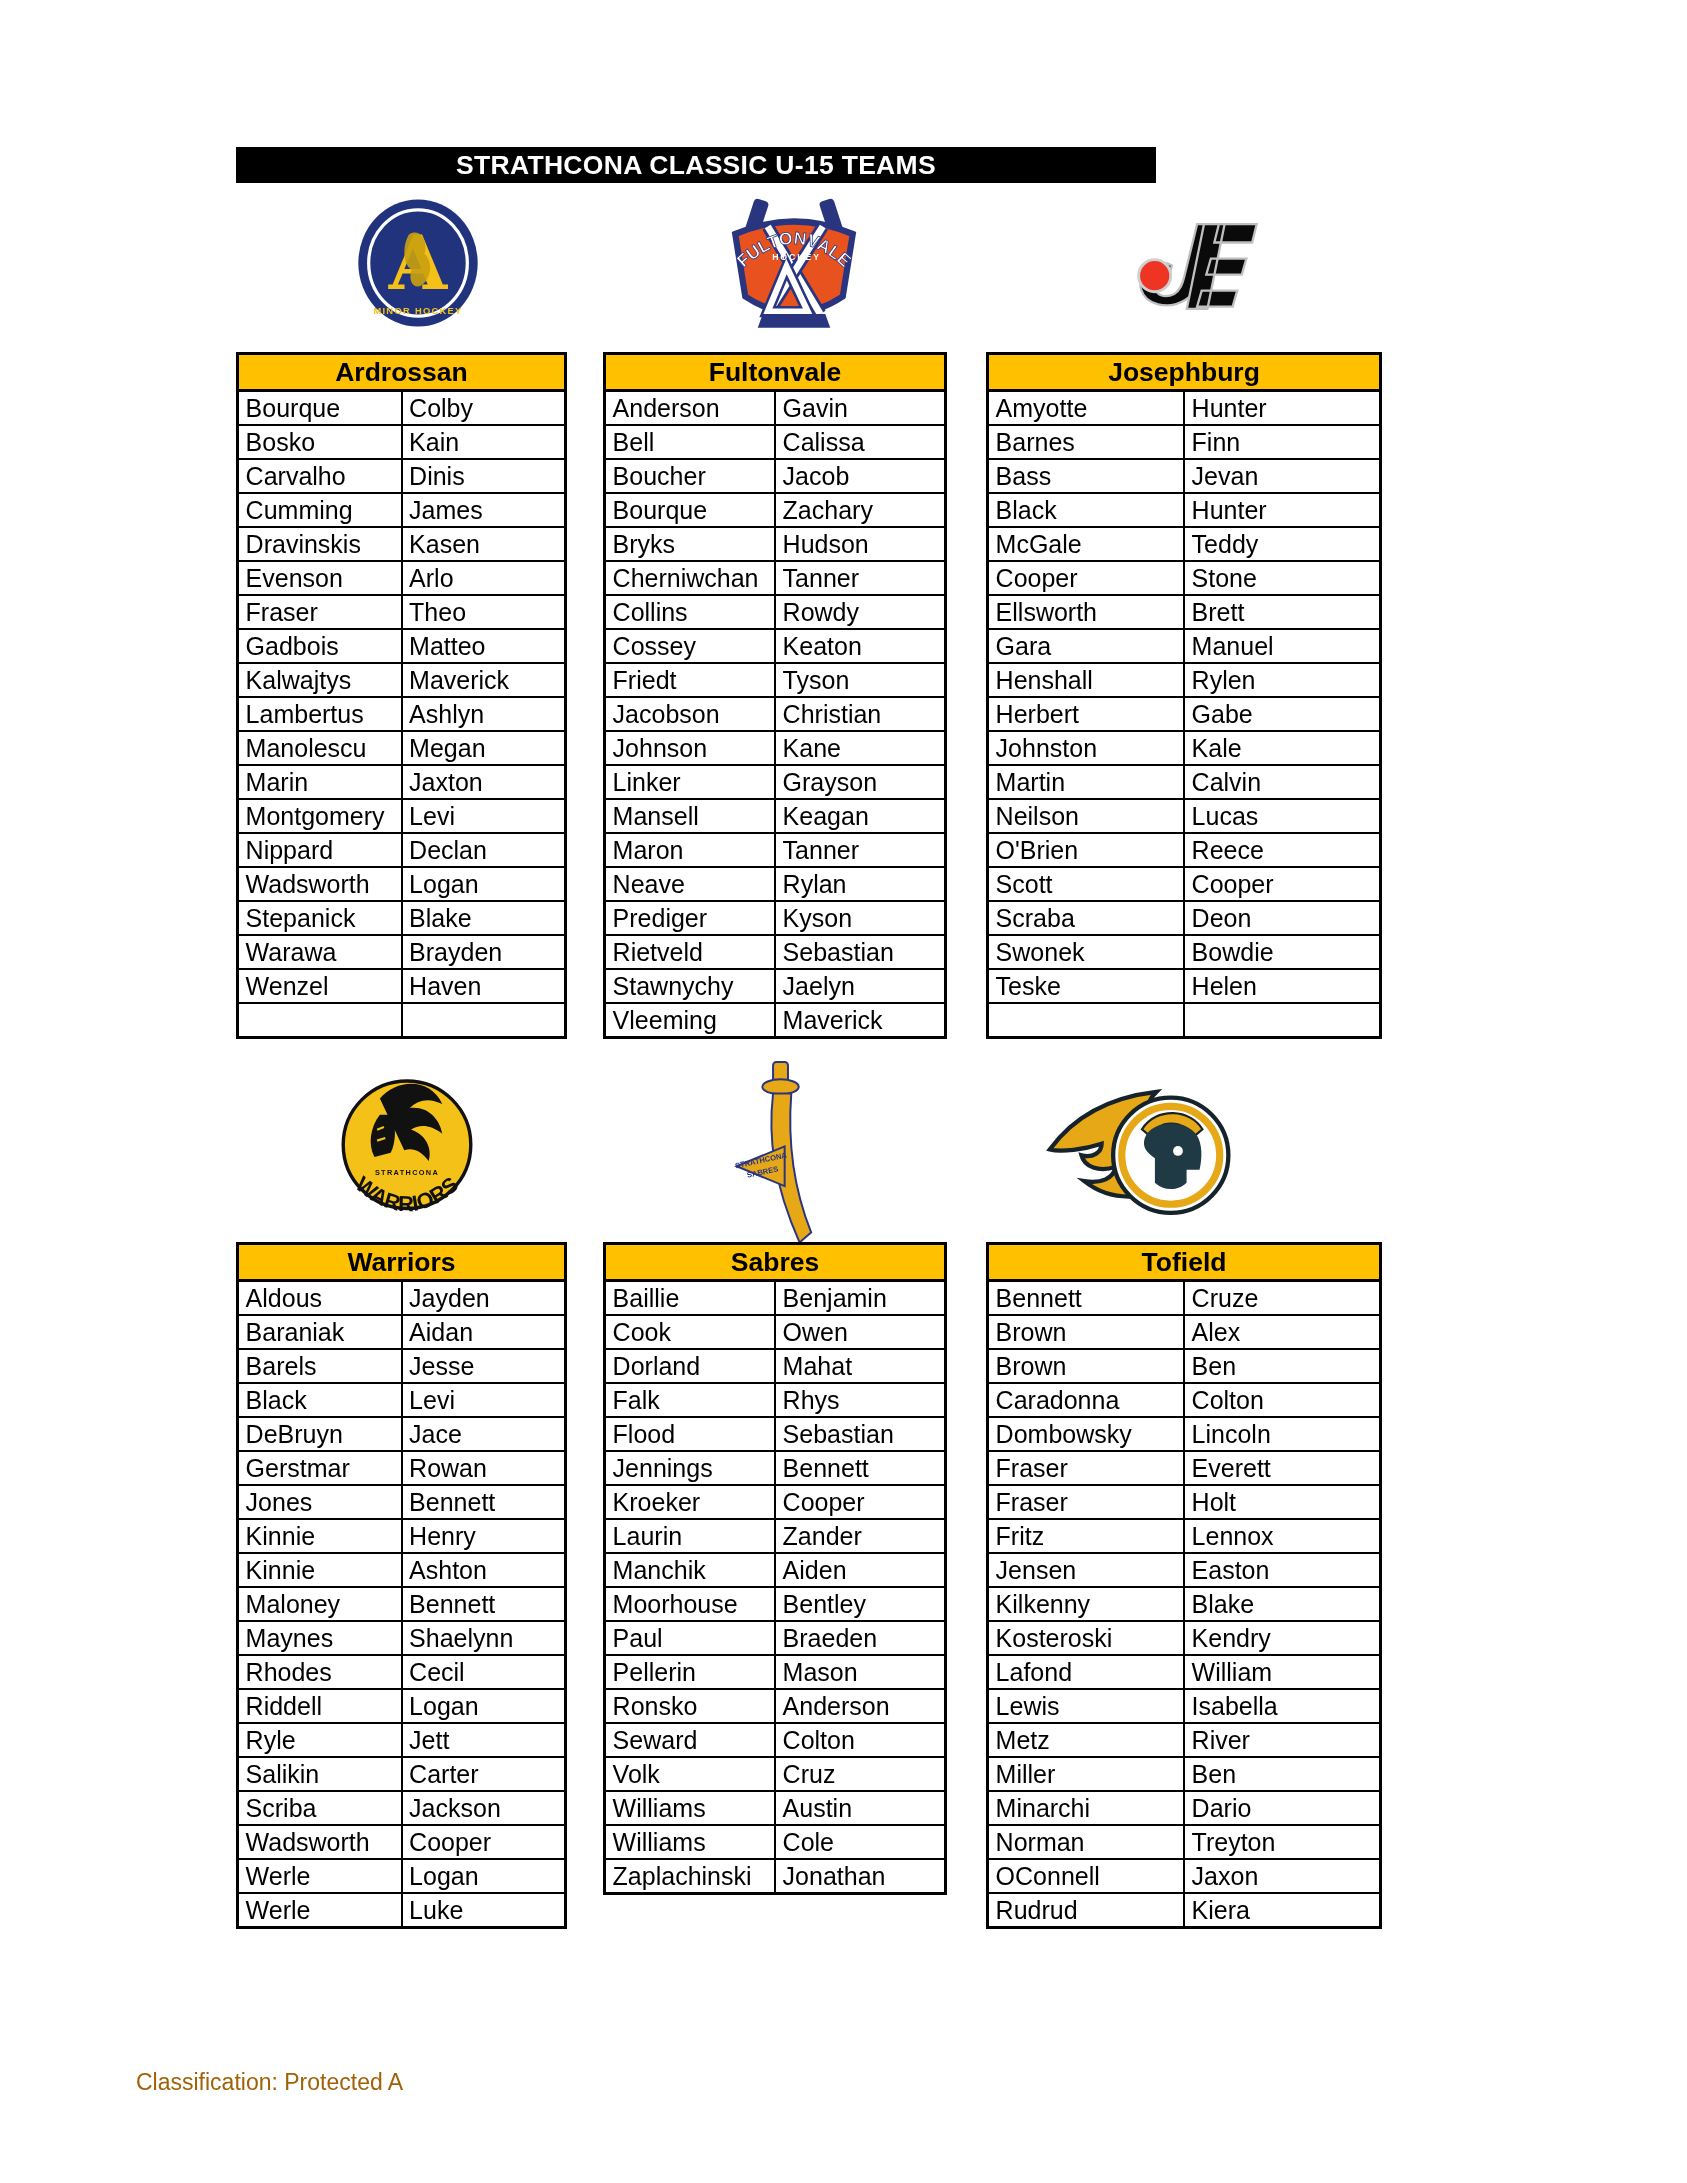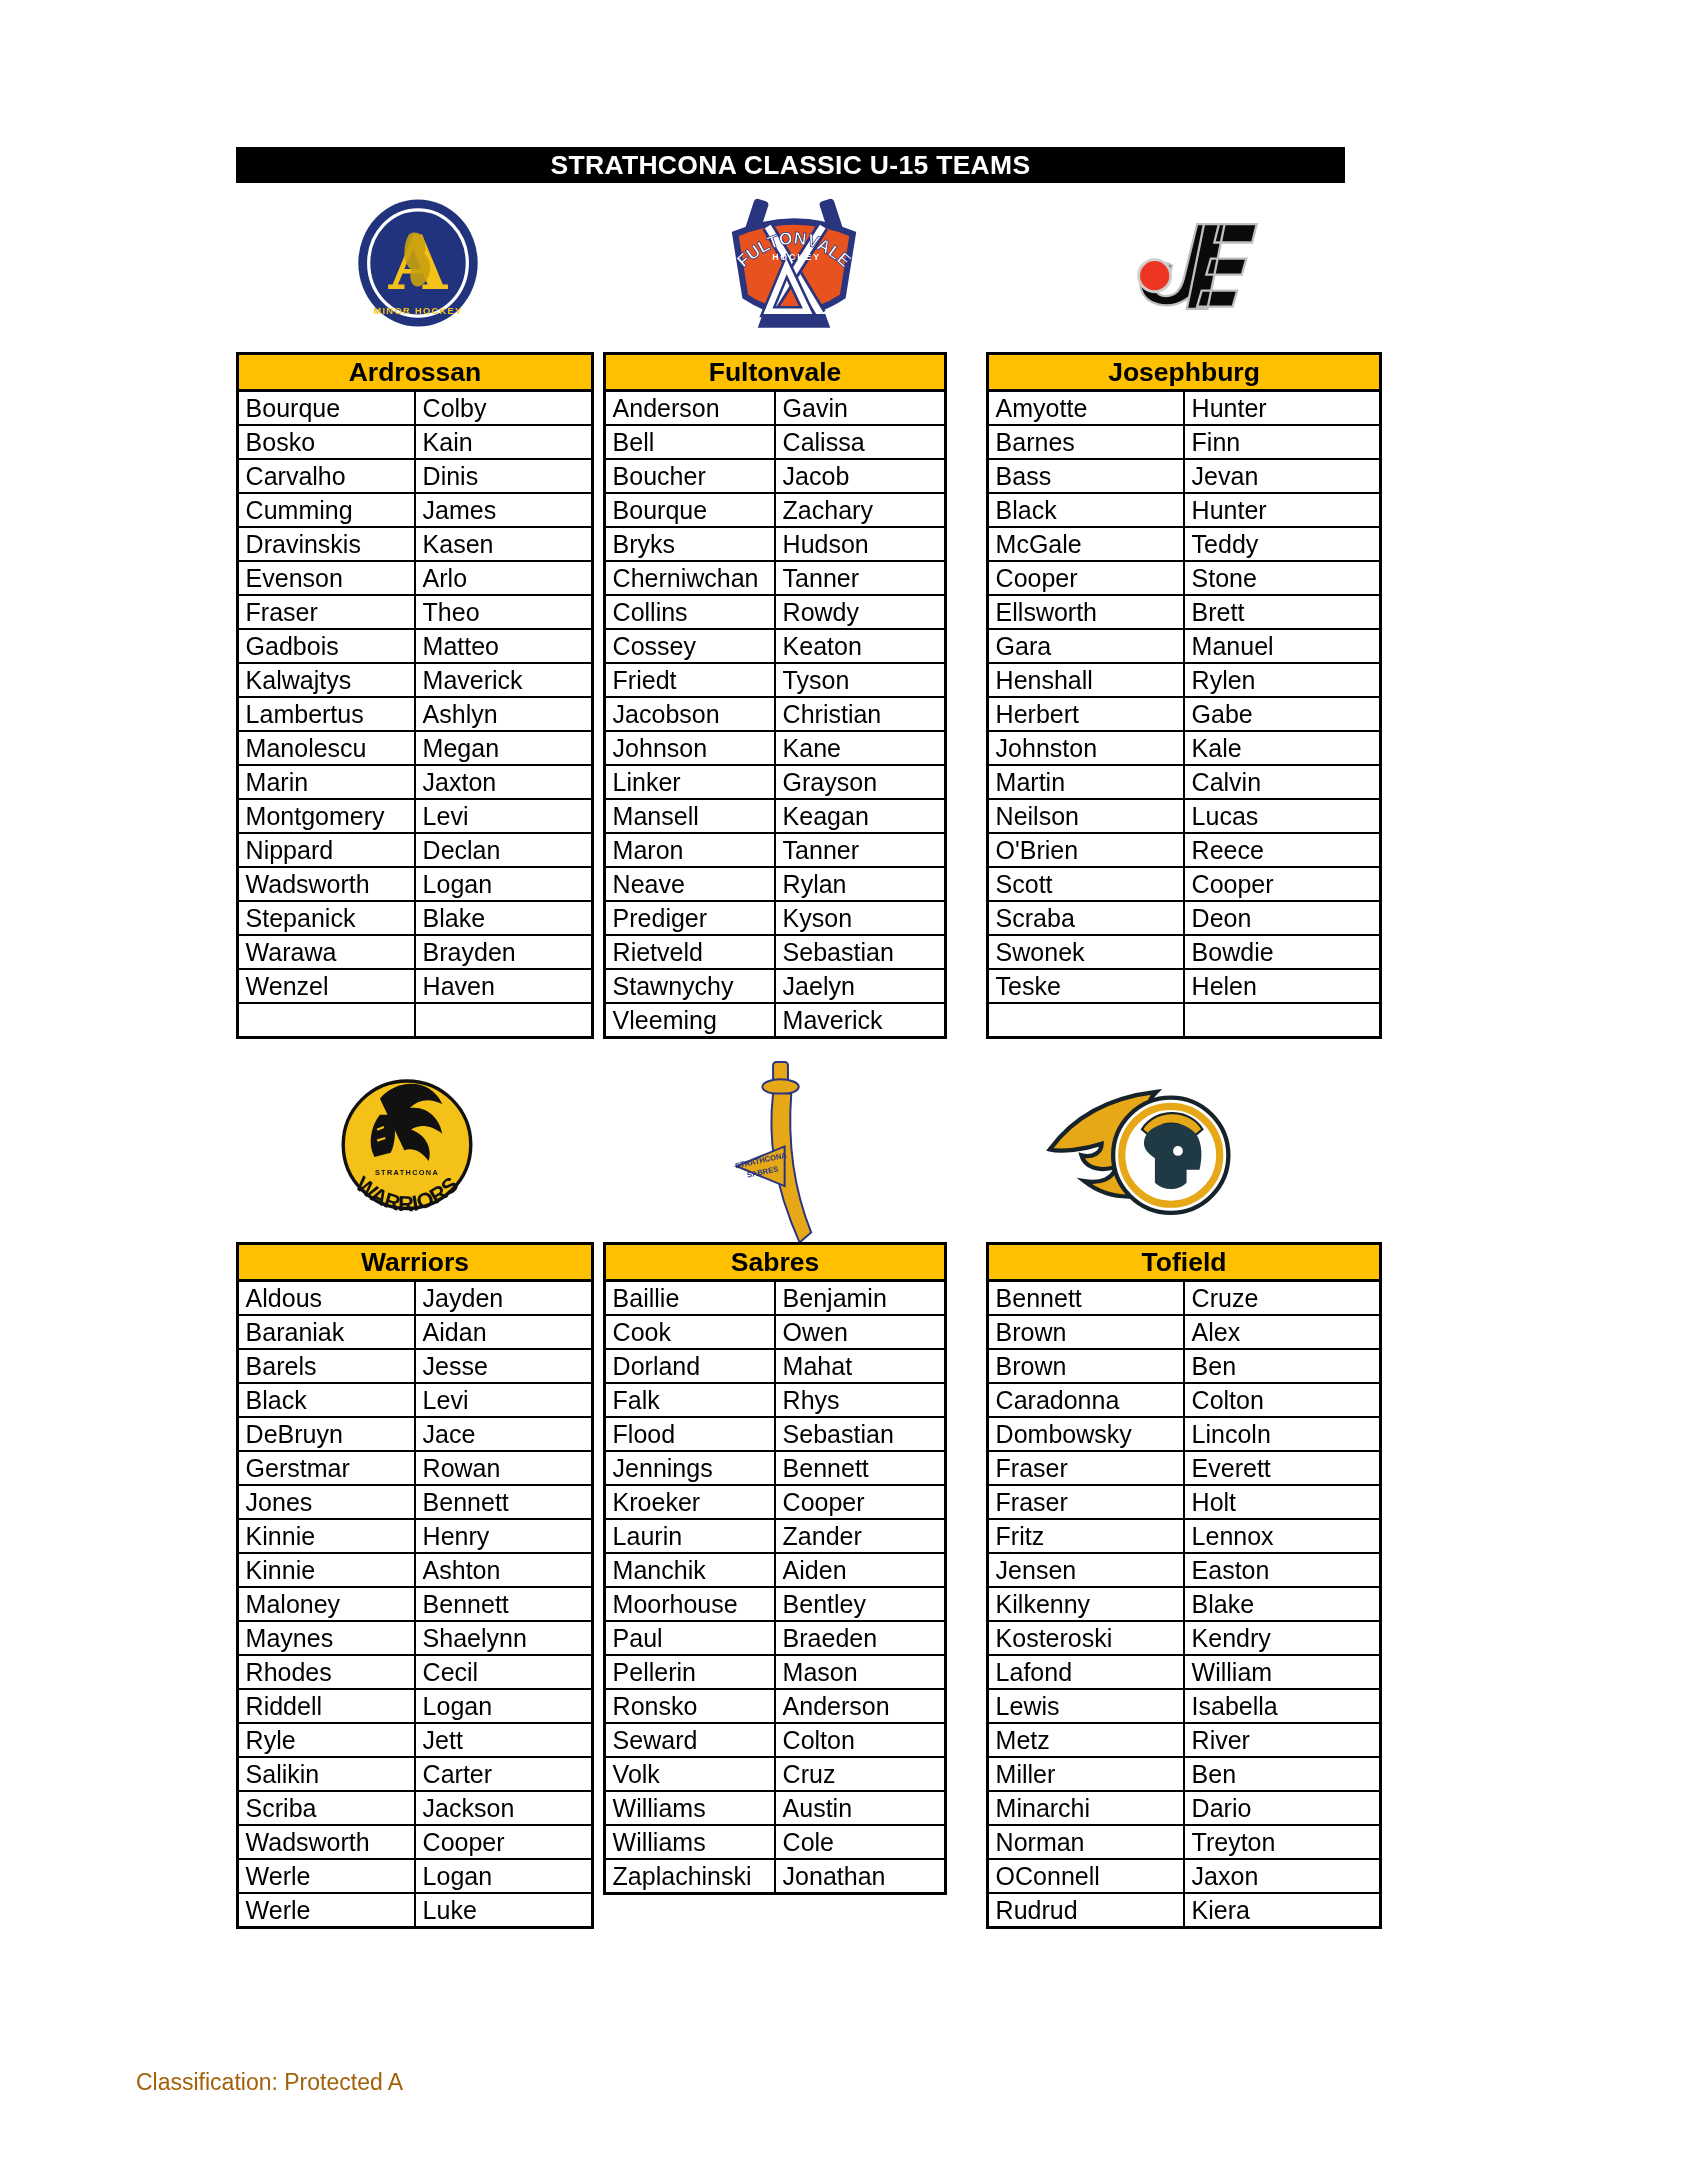--- a/index.html
+++ b/index.html
@@ -2,37 +2,37 @@
 <html style="font-size:10.6px"><head>
 <meta charset="utf-8">
 <style>
   html,body{margin:0;padding:0;}
   body{
     width:1687px;height:2183px;background:#ffffff;position:relative;
     font-family:"Liberation Sans",sans-serif;color:#000;
   }
   .abs{position:absolute;}
   .title-bar{
-    left:236px;top:147px;width:1109px;height:36px;
+    left:236px;top:147px;width:920px;height:36px;
     background:#000;color:#fff;font-weight:bold;font-size:26.5px;
     display:flex;align-items:center;justify-content:center;letter-spacing:0.3px;
   }
   table.roster{
     border-collapse:collapse;table-layout:fixed;background:#fff;
     border:3.3px solid #000;
   }
   table.roster th{
     background:#FFC000;color:#000;font-size:26.5px;font-weight:bold;
     height:34px;border:3.3px solid #000;text-align:center;padding:0;
   }
   table.roster td{
     font-size:25px;height:32px;padding:0 6.6px;border:2.6px solid #000;
     vertical-align:middle;white-space:nowrap;overflow:hidden;text-align:left;
   }
-  .col-a{width:358px}  .col-a td:first-child{width:168px}
+  .col-a{width:331px}  .col-a td:first-child{width:168px}
   .col-b{width:344px}  .col-b td:first-child{width:175px}
   .col-c{width:396px}  .col-c td:first-child{width:189px}
   .footer-text{left:136px;top:2069px;font-size:23px;color:#a16207;}
   .logo-box{display:block;}
   .logo-box svg{display:block;width:100%;height:100%;}
 </style>
 </head>
 <body>
 
 <div class="abs title-bar">STRATHCONA CLASSIC U-15 TEAMS</div>

